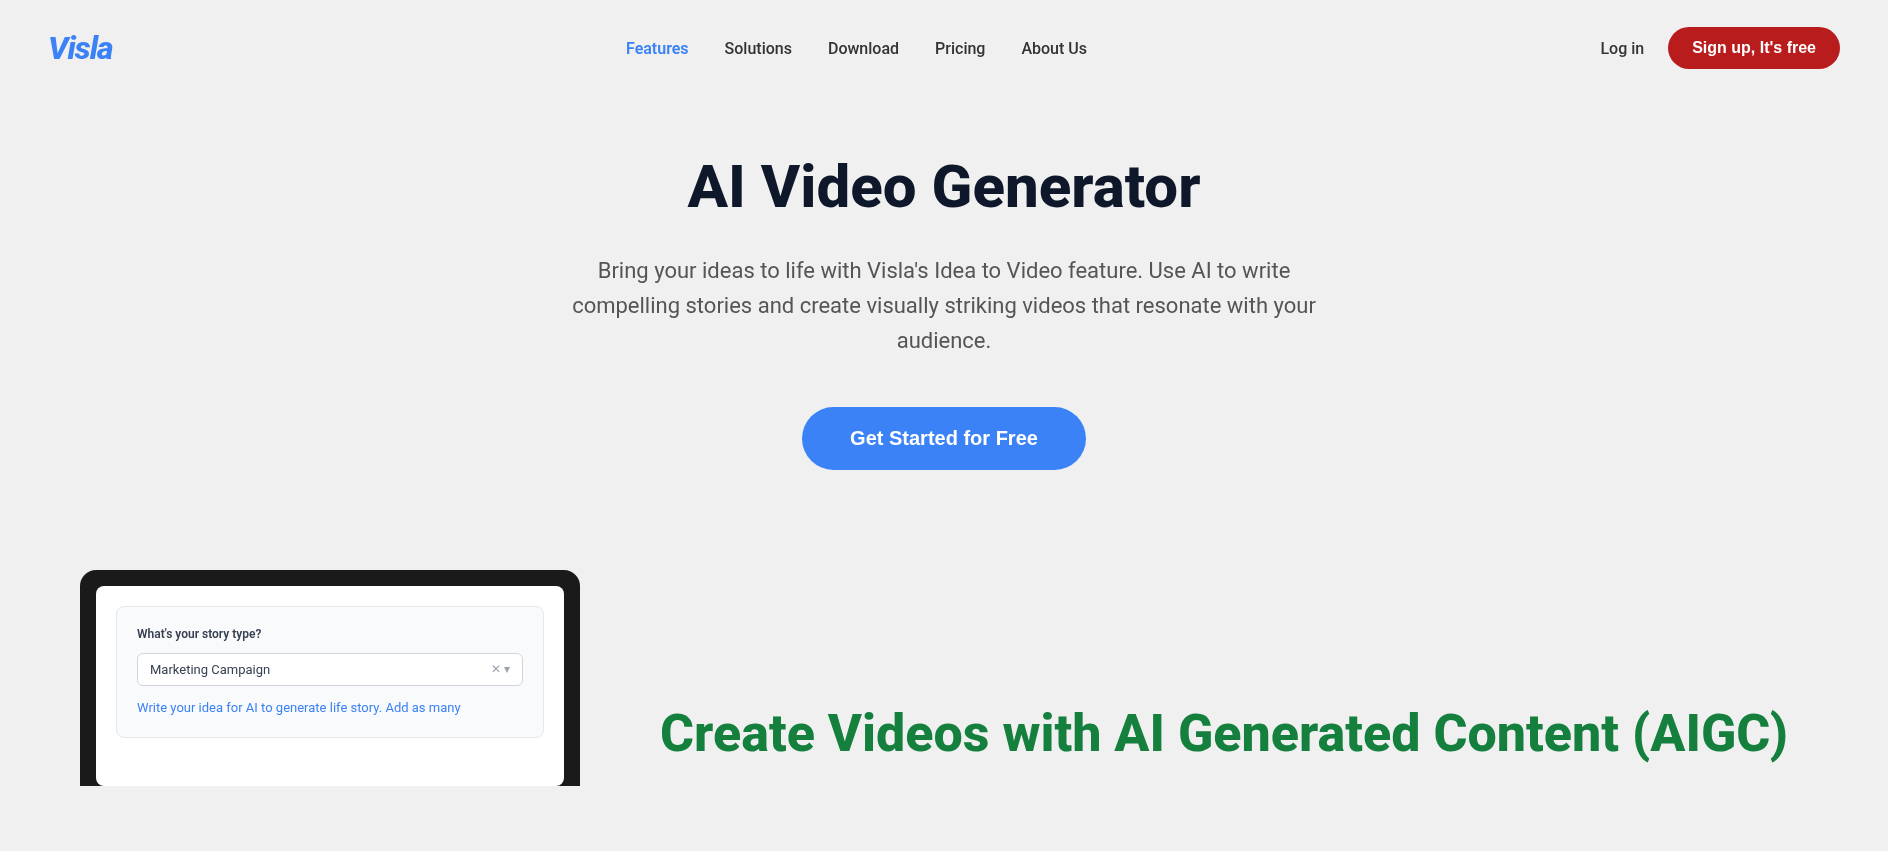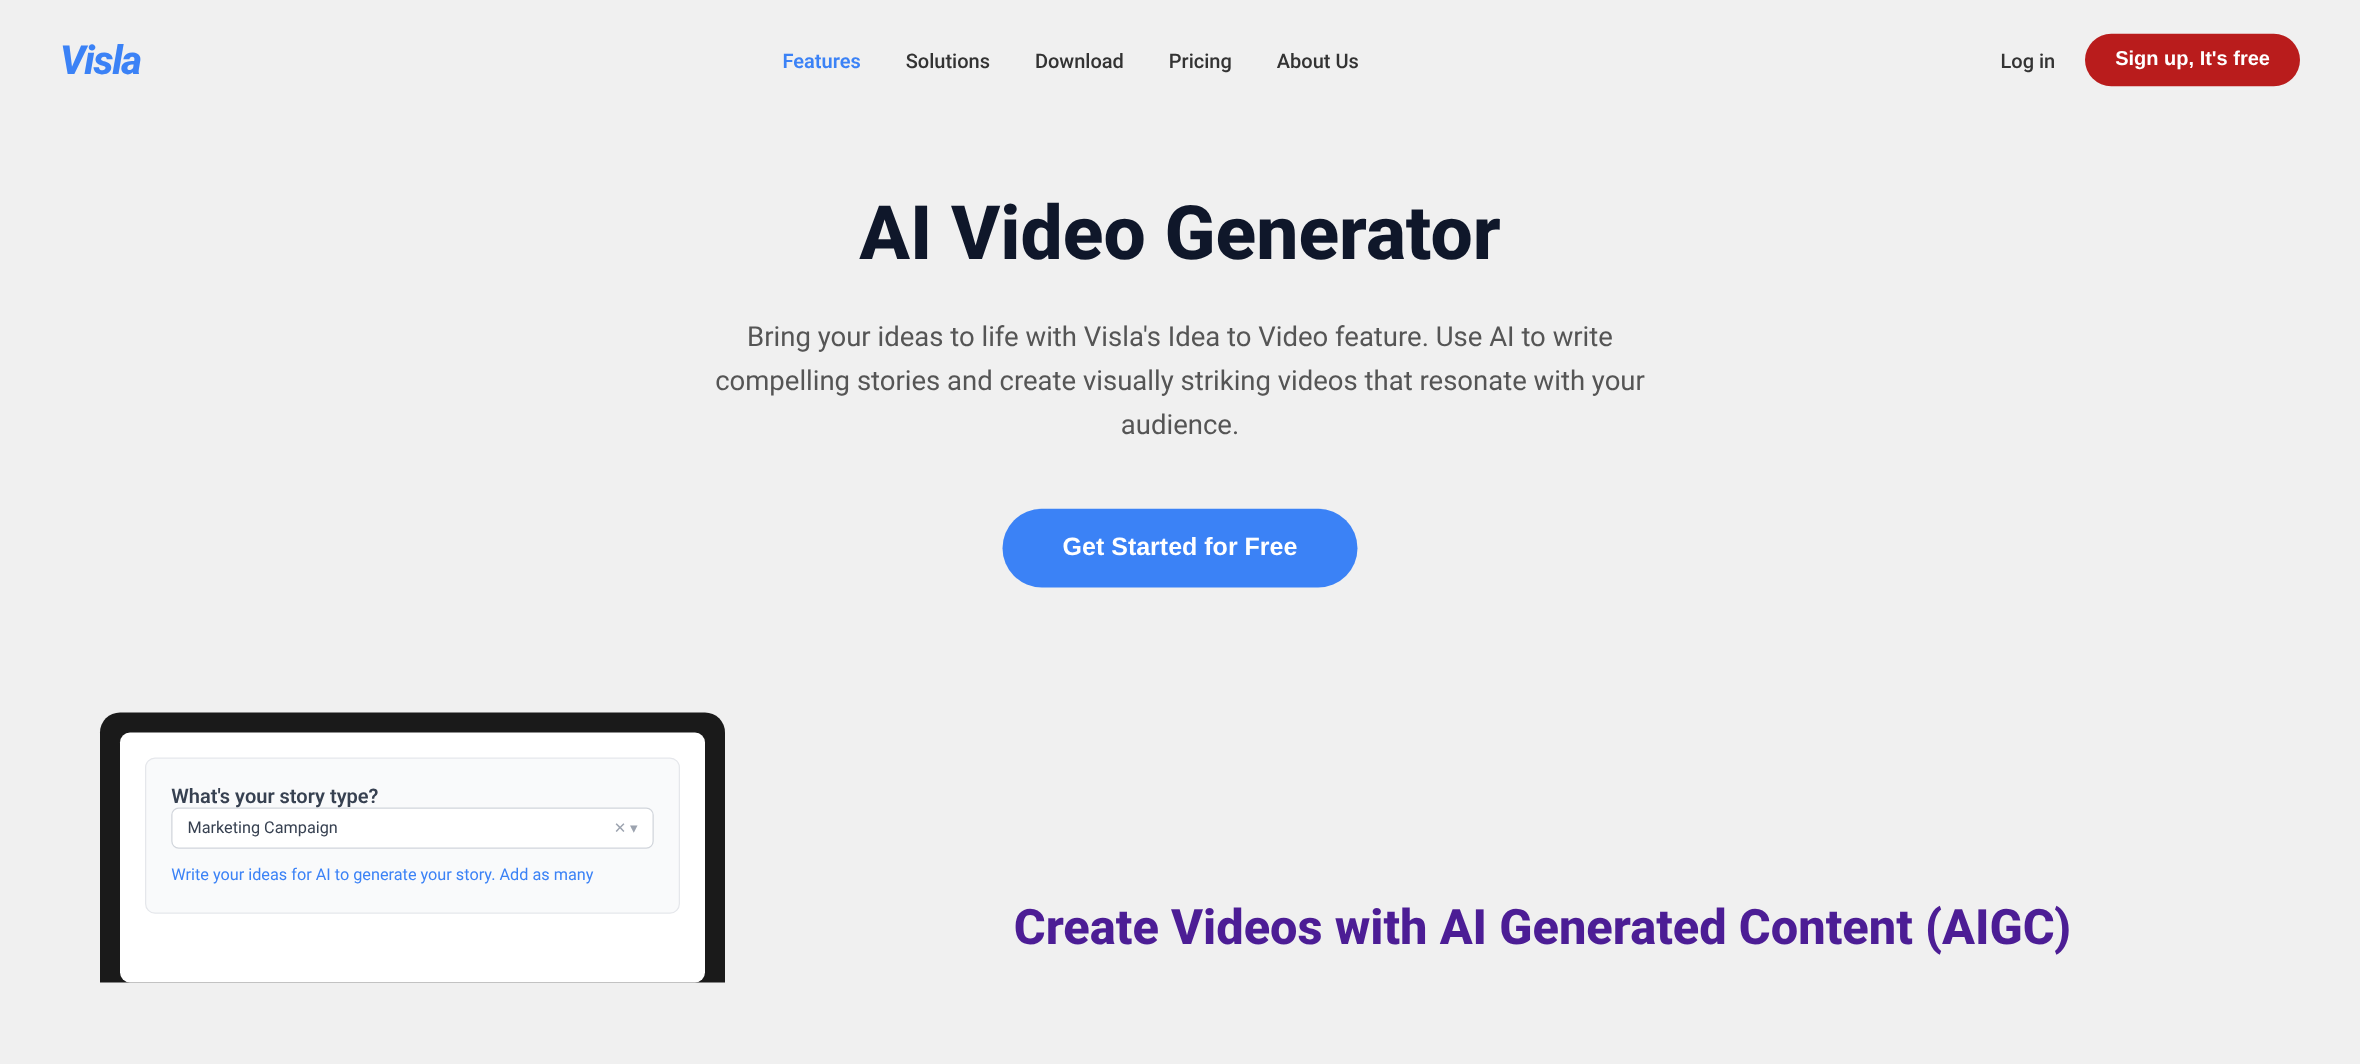--- a/index.html
+++ b/index.html
@@ -150,23 +150,24 @@
     }
 
     .laptop-screen-inner {
       background: #f9fafb;
       border-radius: 8px;
       padding: 20px;
       border: 1px solid #e5e7eb;
     }
 
     .screen-label {
-      font-size: 16px;
+      font-size: 12px;
       font-weight: 600;
       color: #374151;
+      margin-bottom: 12px;
     }
 
     .screen-input-row {
       display: flex;
       align-items: center;
       justify-content: space-between;
       background: #fff;
       border: 1px solid #d1d5db;
       border-radius: 6px;
       padding: 8px 12px;
@@ -191,25 +192,24 @@
       line-height: 1.5;
     }
 
     
     .bottom-text {
       flex: 1;
       padding-bottom: 20px;
     }
 
     .bottom-title {
-      font-size: 39px;
+      font-size: 52px;
       font-weight: 800;
-      color: #4c1d95;
+      color: #15803d;
       line-height: 1.2;
-      text-align: center;
     }
   </style>
 </head>
 <body>
 
 <nav class="navbar">
   <div class="logo">Visla</div>
 
   <ul class="nav-links">
     <li>
@@ -244,21 +244,21 @@
 <div class="bottom-section">
   <div class="laptop-wrapper">
     <div class="laptop">
       <div class="laptop-screen">
         <div class="laptop-screen-inner">
           <div class="screen-label">What's your story type?</div>
           <div class="screen-input-row">
             <span class="screen-input-text">Marketing Campaign</span>
             <span class="screen-input-icons">✕ ▾</span>
           </div>
-          <div class="screen-textarea-label">Write your ideas for AI to generate your story. Add as many</div>
+          <div class="screen-textarea-label">Write your idea for AI to generate life story. Add as many</div>
         </div>
       </div>
     </div>
   </div>
 
   <div class="bottom-text">
     <h2 class="bottom-title">Create Videos with AI Generated Content (AIGC)</h2>
   </div>
 </div>
 

